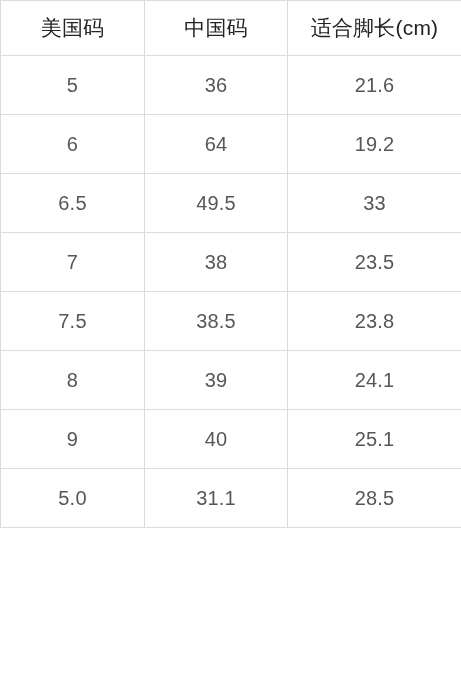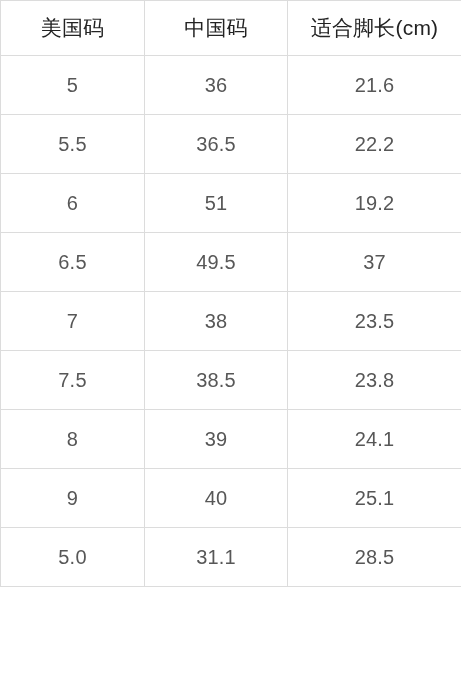--- a/index.html
+++ b/index.html
@@ -78,33 +78,28 @@
       </tr>
     </thead>
 
     <tbody>
       <tr>
         <td>5</td>
         <td>36</td>
         <td>21.6</td>
       </tr>
       <tr>
-        <td>5.5</td>
-        <td>36.5</td>
-        <td>22.2</td>
-      </tr>
-      <tr>
         <td>6</td>
-        <td>51</td>
+        <td>64</td>
         <td>19.2</td>
       </tr>
       <tr>
         <td>6.5</td>
         <td>49.5</td>
-        <td>37</td>
+        <td>33</td>
       </tr>
       <tr>
         <td>7</td>
         <td>38</td>
         <td>23.5</td>
       </tr>
       <tr>
         <td>7.5</td>
         <td>38.5</td>
         <td>23.8</td>

